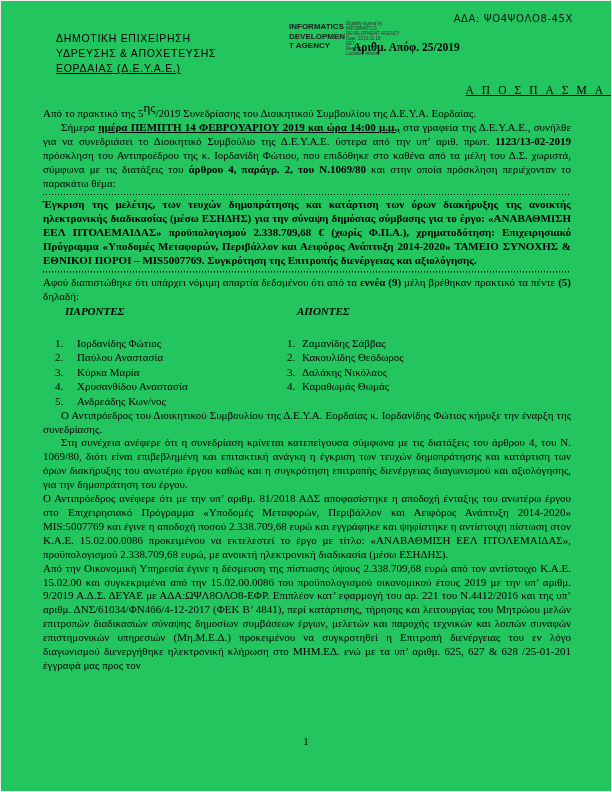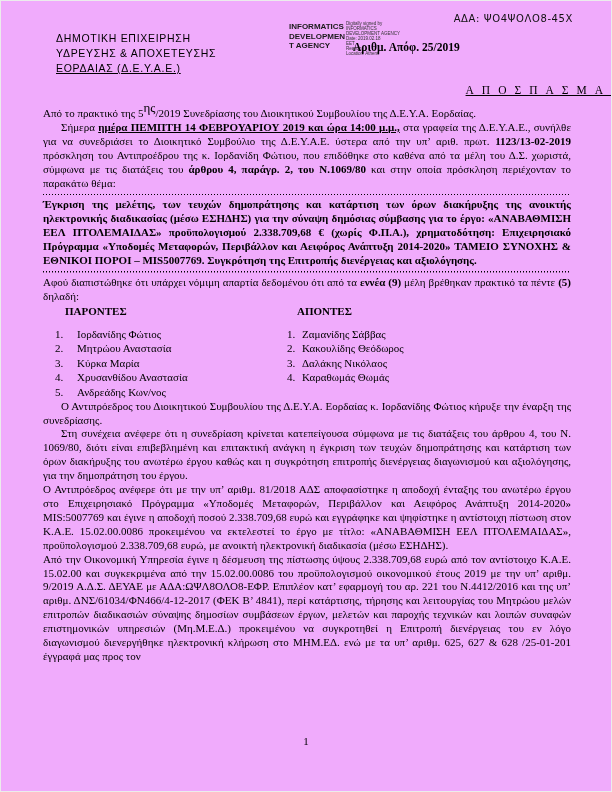--- a/index.html
+++ b/index.html
@@ -1,16 +1,16 @@
 <!DOCTYPE html>
 <html lang="el"><head>
 <meta charset="utf-8">
 <style>
   html,body{margin:0;padding:0;background:#fff;}
-  .page{position:relative;width:612px;height:792px;background:#f0abfc;overflow:hidden;
+  .page{position:relative;width:612px;height:792px;background:#22c55e;overflow:hidden;
         font-family:"Liberation Serif",serif;color:#000;box-sizing:border-box;border:1px solid #ececec;padding-left:16px;}
   .ada{position:absolute;top:12px;right:38px;font-family:"DejaVu Sans",sans-serif;
        font-size:10px;letter-spacing:0.6px;color:#111;}
   .org{position:absolute;left:55px;top:30px;font-family:"Liberation Sans",sans-serif;
        font-size:10.5px;line-height:15px;letter-spacing:0.7px;color:#000;}
   .org .u{}
   .agency{position:absolute;left:288px;top:21px;width:60px;font-family:"Liberation Sans",sans-serif;
        font-size:8px;font-weight:bold;line-height:9.5px;color:#1a1a1a;}
   .sig{position:absolute;left:345px;top:20px;width:74px;font-family:"Liberation Sans",sans-serif;
        font-size:4.5px;line-height:5px;color:#333;}
@@ -22,21 +22,21 @@
   .bp{margin:0;}
   .ind{text-indent:18px;}
   .b{font-weight:bold;margin-top:12px;}
   .u{text-decoration:underline;}
   sup{font-size:13px;line-height:0;}
   .dots{height:2px;margin:3px 0;background:repeating-linear-gradient(to right,#000 0 1px,transparent 1px 3px);
         background-repeat:repeat-x;background-size:100% 1.5px;background-position:center;}
   .att{display:flex;margin:1px 0 0 12px;text-align:left;}
   .att-col{width:232px;}
   .att-col.absent{flex:1;}
-  .att-head{font-weight:bold;padding-left:10px;margin-bottom:8px;}
+  .att-head{font-weight:bold;font-style:italic;padding-left:10px;margin-bottom:17px;}
   .att-item{line-height:14.6px;font-family:Liberation Serif, serif;}
   .att-num{display:inline-block;min-width:22px;}
   .absent .att-num{min-width:15px;}
   .pagenum{position:absolute;left:0;right:0;top:734px;text-align:center;font-size:11px;}
 </style>
 </head>
 <body>
 
 <div class="page">
   <div class="ada">ΑΔΑ: ΨΟ4ΨΟΛΟ8-45Χ</div>
@@ -72,21 +72,21 @@
       <p class="bp"><span>Από το πρακτικό της 5</span><sup>ης</sup><span>/2019 Συνεδρίασης του Διοικητικού Συμβουλίου της Δ.Ε.Υ.Α. Εορδαίας.</span></p>
       <p class="bp ind"><span>Σήμερα </span><span class="b u">ημέρα ΠΕΜΠΤΗ 14 ΦΕΒΡΟΥΑΡΙΟΥ 2019 και ώρα 14:00 μ.μ.,</span><span> στα γραφεία της Δ.Ε.Υ.Α.Ε., συνήλθε για να συνεδριάσει το Διοικητικό Συμβούλιο της Δ.Ε.Υ.Α.Ε. ύστερα από την υπ’ αριθ. πρωτ. </span><span class="b ">1123/13-02-2019</span><span> πρόσκληση του Αντιπροέδρου της κ. Ιορδανίδη Φώτιου, που επιδόθηκε στο καθένα από τα μέλη του Δ.Σ. χωριστά, σύμφωνα με τις διατάξεις του </span><span class="b ">άρθρου 4, παράγρ. 2, του Ν.1069/80</span><span> και στην οποία πρόσκληση περιέχονταν το παρακάτω θέμα:</span></p>
       <div class="dots"></div>
       <p class="bp"><span class="b ">Έγκριση της μελέτης, των τευχών δημοπράτησης και κατάρτιση των όρων διακήρυξης της ανοικτής ηλεκτρονικής διαδικασίας (μέσω ΕΣΗΔΗΣ) για την σύναψη δημόσιας σύμβασης για το έργο: «ΑΝΑΒΑΘΜΙΣΗ ΕΕΛ ΠΤΟΛΕΜΑΙΔΑΣ» προϋπολογισμού 2.338.709,68 € (χωρίς Φ.Π.Α.), χρηματοδότηση: Επιχειρησιακό Πρόγραμμα «Υποδομές Μεταφορών, Περιβάλλον και Αειφόρος Ανάπτυξη 2014-2020» ΤΑΜΕΙΟ ΣΥΝΟΧΗΣ &amp; ΕΘΝΙΚΟΙ ΠΟΡΟΙ – MIS5007769. Συγκρότηση της Επιτροπής διενέργειας και αξιολόγησης.</span></p>
       <div class="dots"></div>
       <p class="bp"><span>Αφού διαπιστώθηκε ότι υπάρχει νόμιμη απαρτία δεδομένου ότι από τα </span><span class="b ">εννέα (9)</span><span> μέλη βρέθηκαν πρακτικό τα πέντε </span><span class="b ">(5)</span><span> δηλαδή:</span></p>
       <div class="att">
         <div class="att-col present">
           <div class="att-head">ΠΑΡΟΝΤΕΣ</div>
           <div class="att-item"><span class="att-num">1.</span><span>Ιορδανίδης Φώτιος</span></div>
-          <div class="att-item"><span class="att-num">2.</span><span>Μητρώου Αναστασία</span></div>
+          <div class="att-item"><span class="att-num">2.</span><span>Παύλου Αναστασία</span></div>
           <div class="att-item"><span class="att-num">3.</span><span>Κύρκα Μαρία</span></div>
           <div class="att-item"><span class="att-num">4.</span><span>Χρυσανθίδου Αναστασία</span></div>
           <div class="att-item"><span class="att-num">5.</span><span>Ανδρεάδης Κων/νος</span></div>
         </div>
         <div class="att-col absent">
           <div class="att-head">ΑΠΟΝΤΕΣ</div>
           <div class="att-item"><span class="att-num">1.</span><span>Ζαμανίδης Σάββας</span></div>
           <div class="att-item"><span class="att-num">2.</span><span>Κακουλίδης Θεόδωρος</span></div>
           <div class="att-item"><span class="att-num">3.</span><span>Δαλάκης Νικόλαος</span></div>
           <div class="att-item"><span class="att-num">4.</span><span>Καραθωμάς Θωμάς</span></div>

